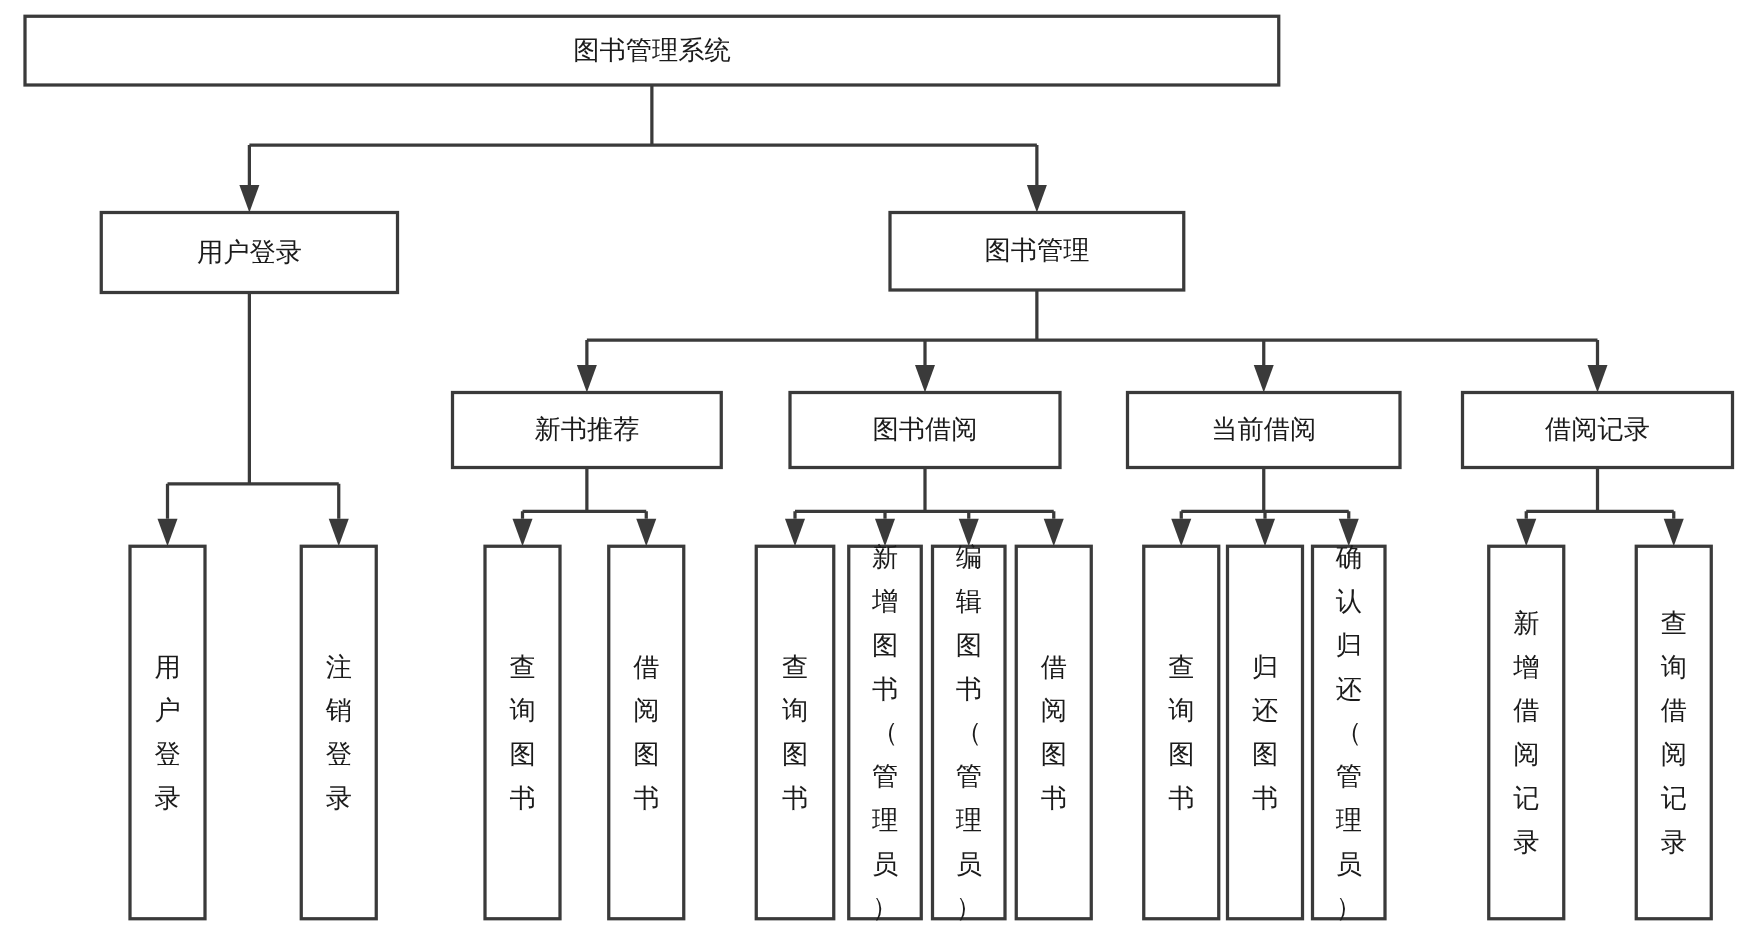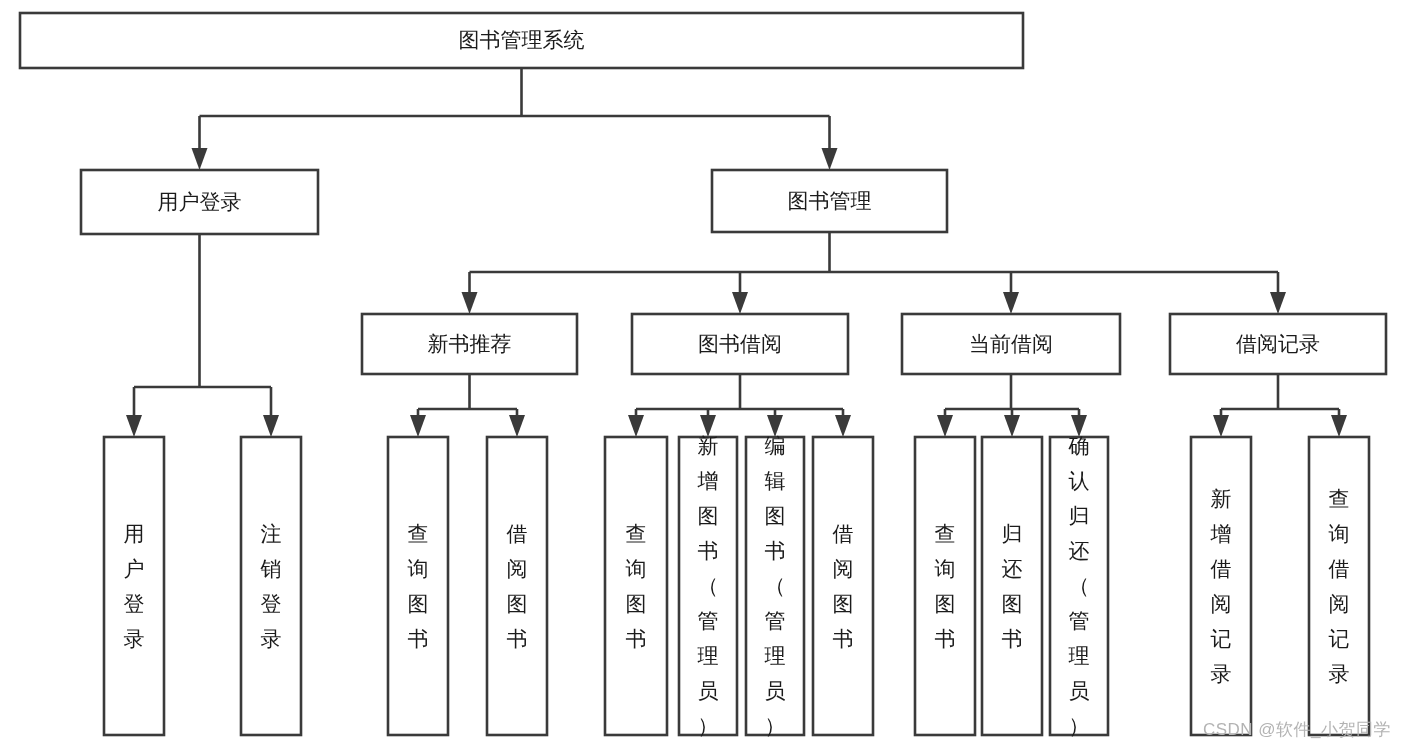--- a/index.html
+++ b/index.html
@@ -200,14 +200,13 @@
         <g>
           <rect x="1191" y="437" width="60" height="298" class="node-box"></rect>
           <text x="1221" class="node-label-vert" y="505.5"><tspan x="1221" dy="0">新</tspan><tspan x="1221" dy="35">增</tspan><tspan x="1221" dy="35">借</tspan><tspan x="1221" dy="35">阅</tspan><tspan x="1221" dy="35">记</tspan><tspan x="1221" dy="35">录</tspan></text>
         </g>
         <g>
           <rect x="1309" y="437" width="60" height="298" class="node-box"></rect>
           <text x="1339" class="node-label-vert" y="505.5"><tspan x="1339" dy="0">查</tspan><tspan x="1339" dy="35">询</tspan><tspan x="1339" dy="35">借</tspan><tspan x="1339" dy="35">阅</tspan><tspan x="1339" dy="35">记</tspan><tspan x="1339" dy="35">录</tspan></text>
         </g>
       </g>
   </svg>
-  <div class="watermark-text">CSDN @软件_小贺同学</div>
 </div>
 
 </body></html>

